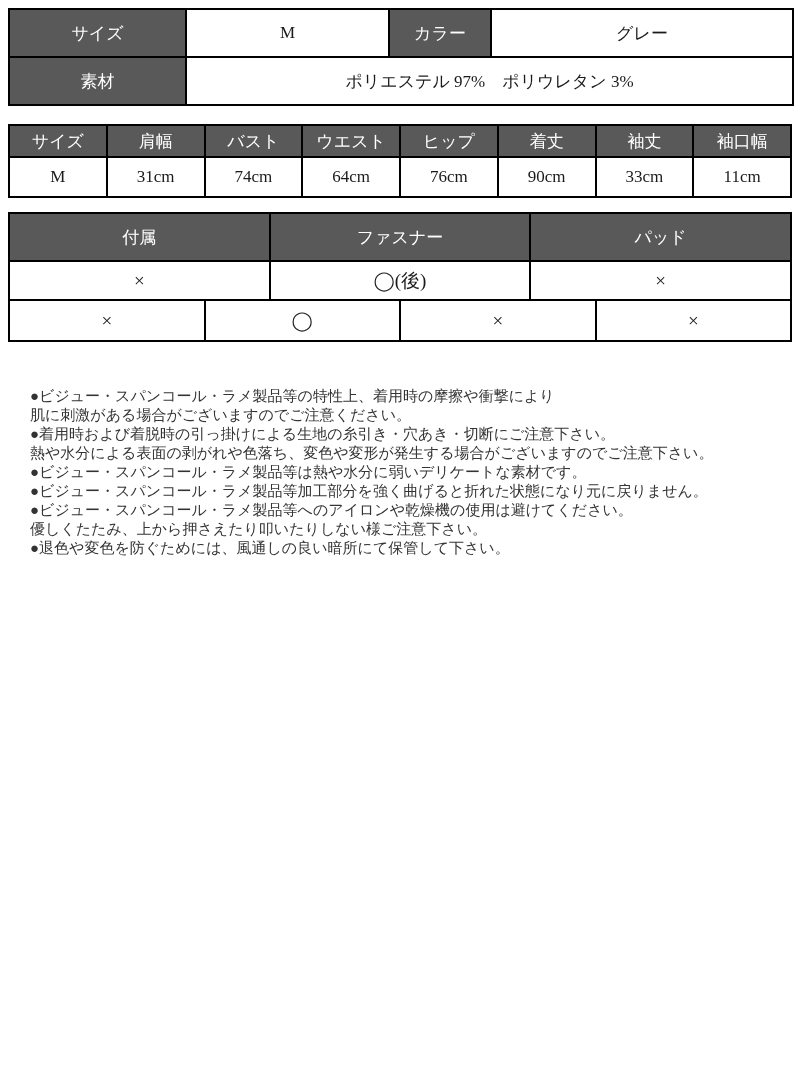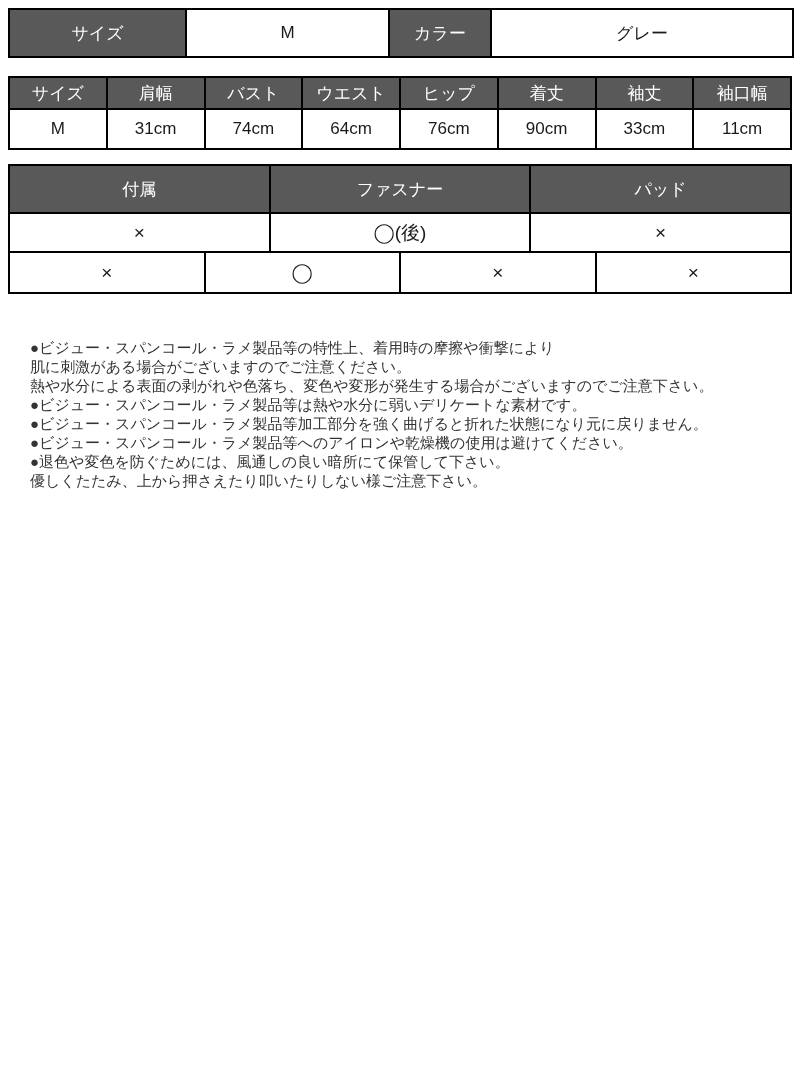--- a/index.html
+++ b/index.html
@@ -21,20 +21,21 @@
     margin:0 8px;
   }
   td{
     border:2px solid var(--border);
     text-align:center;
     vertical-align:middle;
     font-size:17px;
     padding:0 0;
     overflow:hidden;
     white-space:nowrap;
+    font-family:Liberation Serif, serif;
   }
   td.hd{
     background:var(--header-bg);
     color:#ffffff;
   }
   
   .tbl-spec{margin-top:8px;}
   .tbl-spec td{height:48px;}
   
   .tbl-meas{margin-top:18px;}
@@ -64,20 +65,24 @@
       <col style="width:203px">
       <col style="width:102px">
       <col style="width:302px">
   </colgroup>
   <tbody>
       <tr>
     <td class="hd">サイズ</td>
     <td>M</td>
     <td class="hd">カラー</td>
     <td>グレー</td>
+  </tr>
+  <tr>
+    <td class="hd">素材</td>
+    <td colspan="3">ポリエステル 97%　ポリウレタン 3%</td>
   </tr>
 </tbody>
   </table>
 
 <table class="tbl-meas">
   <tbody>
       <tr class="hrow">
     <td class="hd">サイズ</td>
     <td class="hd">肩幅</td>
     <td class="hd">バスト</td>
@@ -122,19 +127,20 @@
     <td>◯</td>
     <td>×</td>
     <td>×</td>
   </tr>
 </tbody>
   </table>
 
 <div class="notes">
   <div>●ビジュー・スパンコール・ラメ製品等の特性上、着用時の摩擦や衝撃により</div>
   <div>肌に刺激がある場合がございますのでご注意ください。</div>
+  <div>●着用時および着脱時の引っ掛けによる生地の糸引き・穴あき・切断にご注意下さい。</div>
   <div>熱や水分による表面の剥がれや色落ち、変色や変形が発生する場合がございますのでご注意下さい。</div>
   <div>●ビジュー・スパンコール・ラメ製品等は熱や水分に弱いデリケートな素材です。</div>
   <div>●ビジュー・スパンコール・ラメ製品等加工部分を強く曲げると折れた状態になり元に戻りません。</div>
   <div>●ビジュー・スパンコール・ラメ製品等へのアイロンや乾燥機の使用は避けてください。</div>
+  <div>優しくたたみ、上から押さえたり叩いたりしない様ご注意下さい。</div>
   <div>●退色や変色を防ぐためには、風通しの良い暗所にて保管して下さい。</div>
-  <div>優しくたたみ、上から押さえたり叩いたりしない様ご注意下さい。</div>
 </div>
 
 </body></html>

